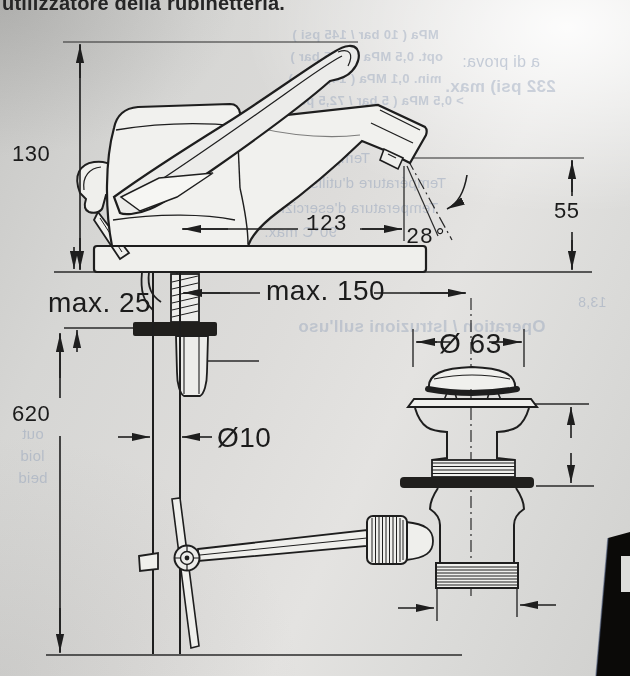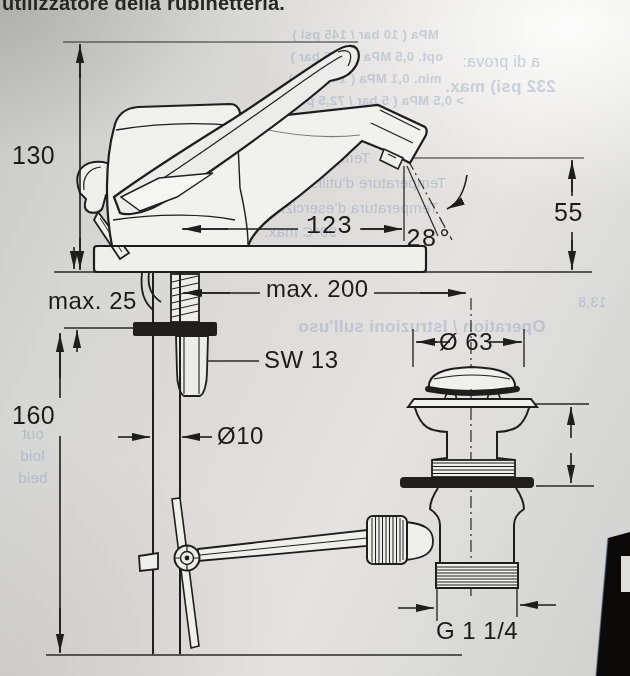--- a/index.html
+++ b/index.html
@@ -19,22 +19,22 @@
   .bleed{
     position:absolute;color:#92a1ba;opacity:.48;white-space:nowrap;
     transform:scaleX(-1);filter:blur(.6px);letter-spacing:.3px;
   }
   .bleed.b{font-weight:bold;opacity:.42;}
   svg{position:absolute;left:0;top:0;}
   .dim{
     position:absolute;color:#1b1b1b;white-space:nowrap;line-height:1;
     letter-spacing:.5px;
   }
-  .big{font-size:25px;}
-  .med{font-size:24px;}
+  .big{font-size:22px;}
+  .med{font-size:28px;}
 </style>
 </head>
 <body>
 
 <div class="page">
 
   <div class="bleed" style="left:462px;top:53px;font-size:16px;">a di prova:</div>
   <div class="bleed b" style="left:445px;top:77px;font-size:17px;">232 psi) max.</div>
   <div class="bleed b" style="left:292px;top:27px;font-size:13px;">MPa ( 10 bar / 145 psi )</div>
   <div class="bleed b" style="left:290px;top:49px;font-size:13px;">opt. 0,5 MPa ( 1 - 5 bar )</div>
@@ -217,21 +217,19 @@
       <path d="M608,538 L596,676" stroke="#4a5a7a" stroke-width="1.5" opacity=".55" fill="none"></path>
       <rect x="621" y="556" width="9" height="36" fill="#ddddda"></rect>
     </g>
   </svg>
 
   <div class="dim big" style="left:12px;top:143px;">130</div>
   <div class="dim big" style="left:554px;top:200px;">55</div>
   <div class="dim big" style="left:306px;top:214px;font-family:Liberation Mono, monospace;">123</div>
   <div class="dim big" style="left:406px;top:227px;font-family:Liberation Mono, monospace;">28°</div>
   <div class="dim med" style="left:48px;top:289px;">max. 25</div>
-  <div class="dim med" style="left:266px;top:277px;">max. 200</div>
-  <div class="dim big" style="left:12px;top:403px;">160</div>
-  <div class="dim med" style="left:264px;top:348px;">SW 13</div>
+  <div class="dim med" style="left:266px;top:277px;">max. 150</div>
+  <div class="dim big" style="left:12px;top:403px;">620</div>
   <div class="dim med" style="left:217px;top:424px;text-align:right;">Ø10</div>
   <div class="dim med" style="left:439px;top:330px;">Ø 63</div>
-  <div class="dim med" style="left:436px;top:619px;">G 1 1/4</div>
 
   <div class="hdr">utilizzatore della rubinetteria.</div>
 </div>
 
 </body></html>

